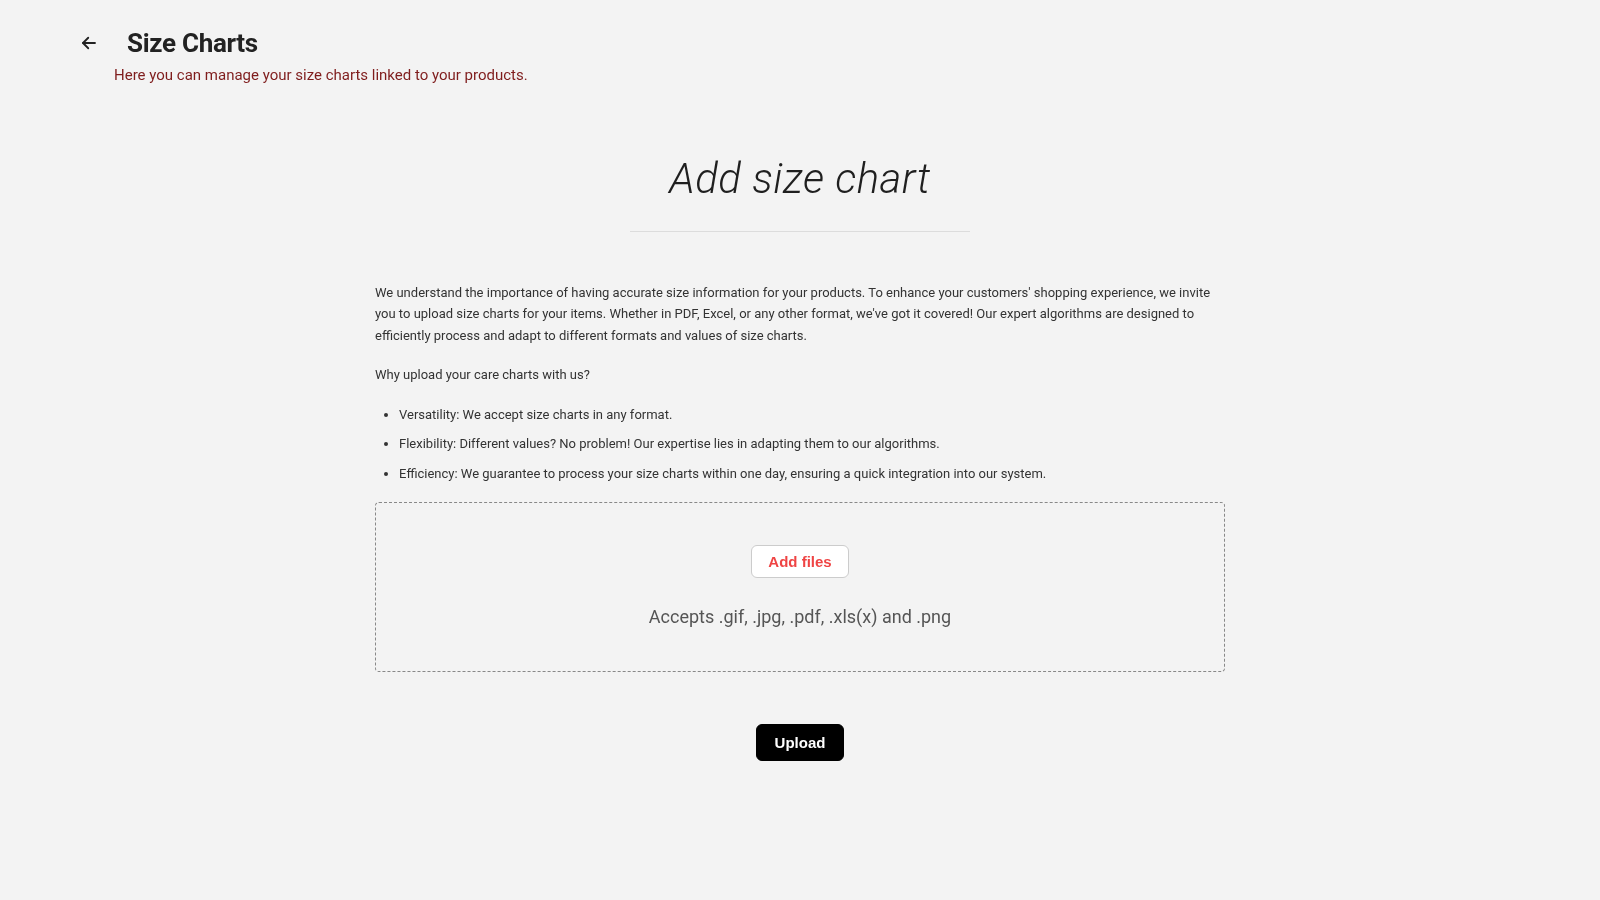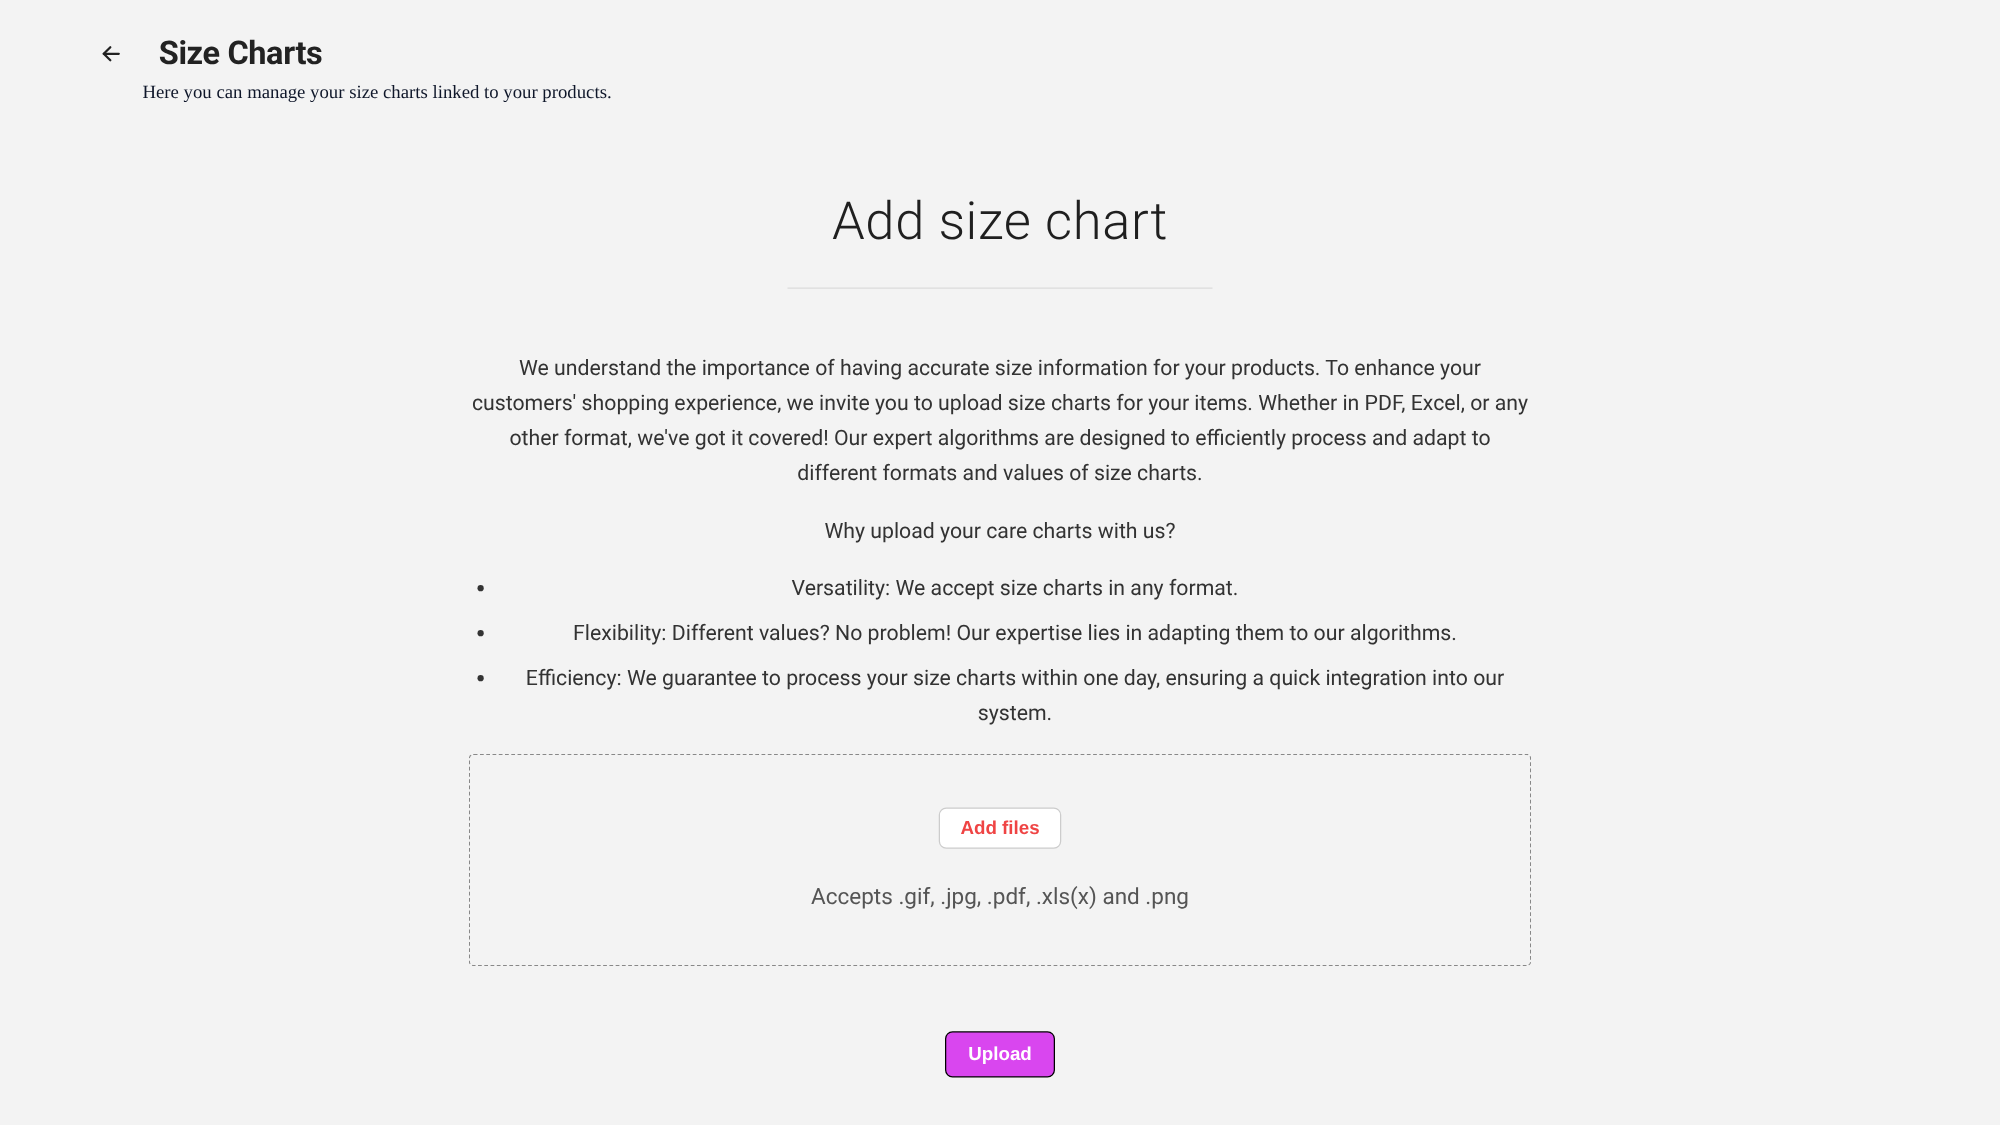--- a/index.html
+++ b/index.html
@@ -33,43 +33,43 @@
   .page-title {
     font-size: 26px;
     font-weight: 700;
     color: #222;
     letter-spacing: -0.3px;
   }
   .subtitle {
     padding-left: 114px;
     margin-top: 8px;
     font-size: 15px;
-    color: #0f172a;
-    font-family: Liberation Serif, serif;
+    color: #7f1d1d;
   }
   .main {
     width: 850px;
     margin: 70px auto 0 auto;
     text-align: center;
   }
   .main-heading {
     font-size: 42px;
     font-weight: 300;
     color: #1f1f1f;
     letter-spacing: 0.5px;
+    font-style: italic;
   }
   .divider {
     width: 340px;
     height: 1px;
     background: #dcdcdc;
     margin: 28px auto 50px auto;
   }
   .body-text {
-    text-align: center;
-    font-size: 17px;
+    text-align: left;
+    font-size: 13px;
     line-height: 1.65;
     color: #333;
   }
   .body-text p { margin-bottom: 18px; }
   .body-text ul {
     list-style: disc;
     padding-left: 24px;
     margin-bottom: 18px;
   }
   .body-text li { margin-bottom: 8px; }
@@ -100,21 +100,21 @@
     text-align: center;
     margin-top: 52px;
     padding-bottom: 40px;
   }
   .upload-btn {
     display: inline-block;
     padding: 9px 18px;
     font-size: 15px;
     font-weight: 600;
     color: #fff;
-    background: #d946ef;
+    background: #000000;
     border: 1px solid #000;
     border-radius: 6px;
     cursor: pointer;
   }
 </style>
 </head>
 <body>
 
 <div class="page">
 

